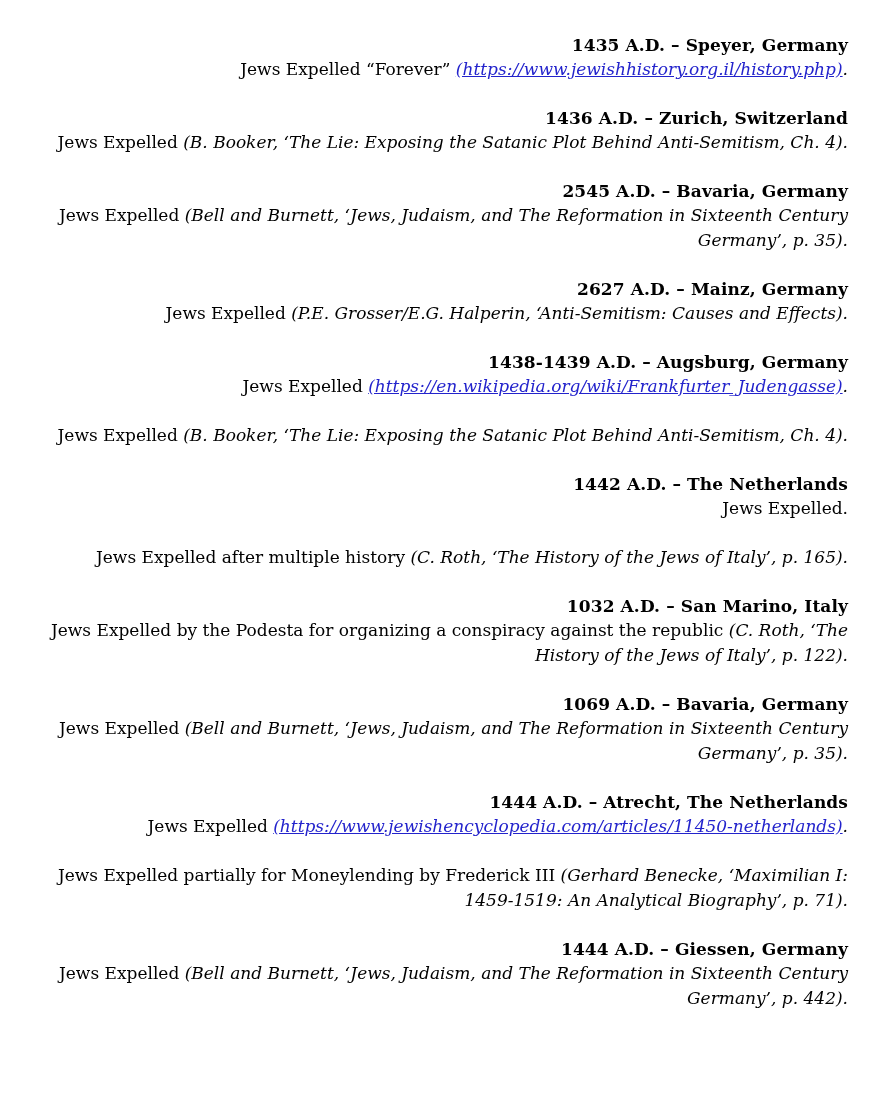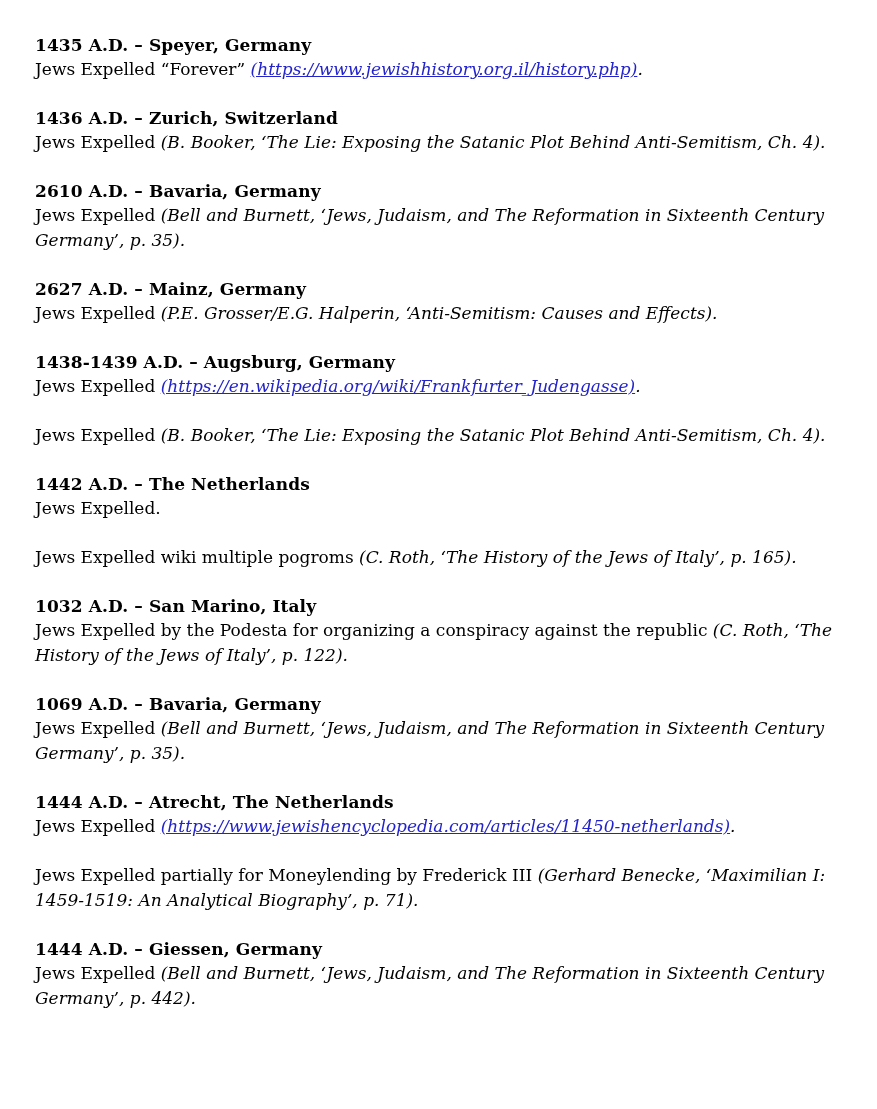--- a/index.html
+++ b/index.html
@@ -16,20 +16,21 @@
   }
   .page {
     box-sizing: border-box;
     padding: 33px 28px 0 35px;
   }
   .entries {
     width: 813px;
   }
   section.entry {
     margin: 0 0 24px 0;
+    text-align: right;
   }
   h3.heading {
     margin: 0;
     font-size: 17px;
     line-height: 24px;
     font-weight: bold;
     letter-spacing: 0.1px;
   }
   p.body {
     margin: 0;
@@ -56,40 +57,40 @@
   <div class="entries">
       <section class="entry">
         <h3 class="heading">1435 A.D. – Speyer, Germany</h3>
         <p class="body"><span class="plain">Jews Expelled “Forever” </span><a class="link" href="#">(https://www.jewishhistory.org.il/history.php)</a><span class="italic">.</span></p>
       </section>
       <section class="entry">
         <h3 class="heading">1436 A.D. – Zurich, Switzerland</h3>
         <p class="body"><span class="plain">Jews Expelled </span><span class="italic">(B. Booker, ‘The Lie: Exposing the Satanic Plot Behind Anti-Semitism, Ch. 4).</span></p>
       </section>
       <section class="entry">
-        <h3 class="heading">2610 A.D. – Bavaria, Germany</h3>
+        <h3 class="heading">2545 A.D. – Bavaria, Germany</h3>
         <p class="body"><span class="plain">Jews Expelled </span><span class="italic">(Bell and Burnett, ‘Jews, Judaism, and The Reformation in Sixteenth Century Germany’, p. 35).</span></p>
       </section>
       <section class="entry">
         <h3 class="heading">2627 A.D. – Mainz, Germany</h3>
         <p class="body"><span class="plain">Jews Expelled </span><span class="italic">(P.E. Grosser/E.G. Halperin, ‘Anti-Semitism: Causes and Effects).</span></p>
       </section>
       <section class="entry">
         <h3 class="heading">1438-1439 A.D. – Augsburg, Germany</h3>
         <p class="body"><span class="plain">Jews Expelled </span><a class="link" href="#">(https://en.wikipedia.org/wiki/Frankfurter_Judengasse)</a><span class="italic">.</span></p>
       </section>
       <section class="entry">
         <p class="body"><span class="plain">Jews Expelled </span><span class="italic">(B. Booker, ‘The Lie: Exposing the Satanic Plot Behind Anti-Semitism, Ch. 4).</span></p>
       </section>
       <section class="entry">
         <h3 class="heading">1442 A.D. – The Netherlands</h3>
         <p class="body"><span class="plain">Jews Expelled.</span></p>
       </section>
       <section class="entry">
-        <p class="body"><span class="plain">Jews Expelled wiki multiple pogroms </span><span class="italic">(C. Roth, ‘The History of the Jews of Italy’, p. 165).</span></p>
+        <p class="body"><span class="plain">Jews Expelled after multiple history </span><span class="italic">(C. Roth, ‘The History of the Jews of Italy’, p. 165).</span></p>
       </section>
       <section class="entry">
         <h3 class="heading">1032 A.D. – San Marino, Italy</h3>
         <p class="body"><span class="plain">Jews Expelled by the Podesta for organizing a conspiracy against the republic </span><span class="italic">(C. Roth, ‘The History of the Jews of Italy’, p. 122).</span></p>
       </section>
       <section class="entry">
         <h3 class="heading">1069 A.D. – Bavaria, Germany</h3>
         <p class="body"><span class="plain">Jews Expelled </span><span class="italic">(Bell and Burnett, ‘Jews, Judaism, and The Reformation in Sixteenth Century Germany’, p. 35).</span></p>
       </section>
       <section class="entry">

